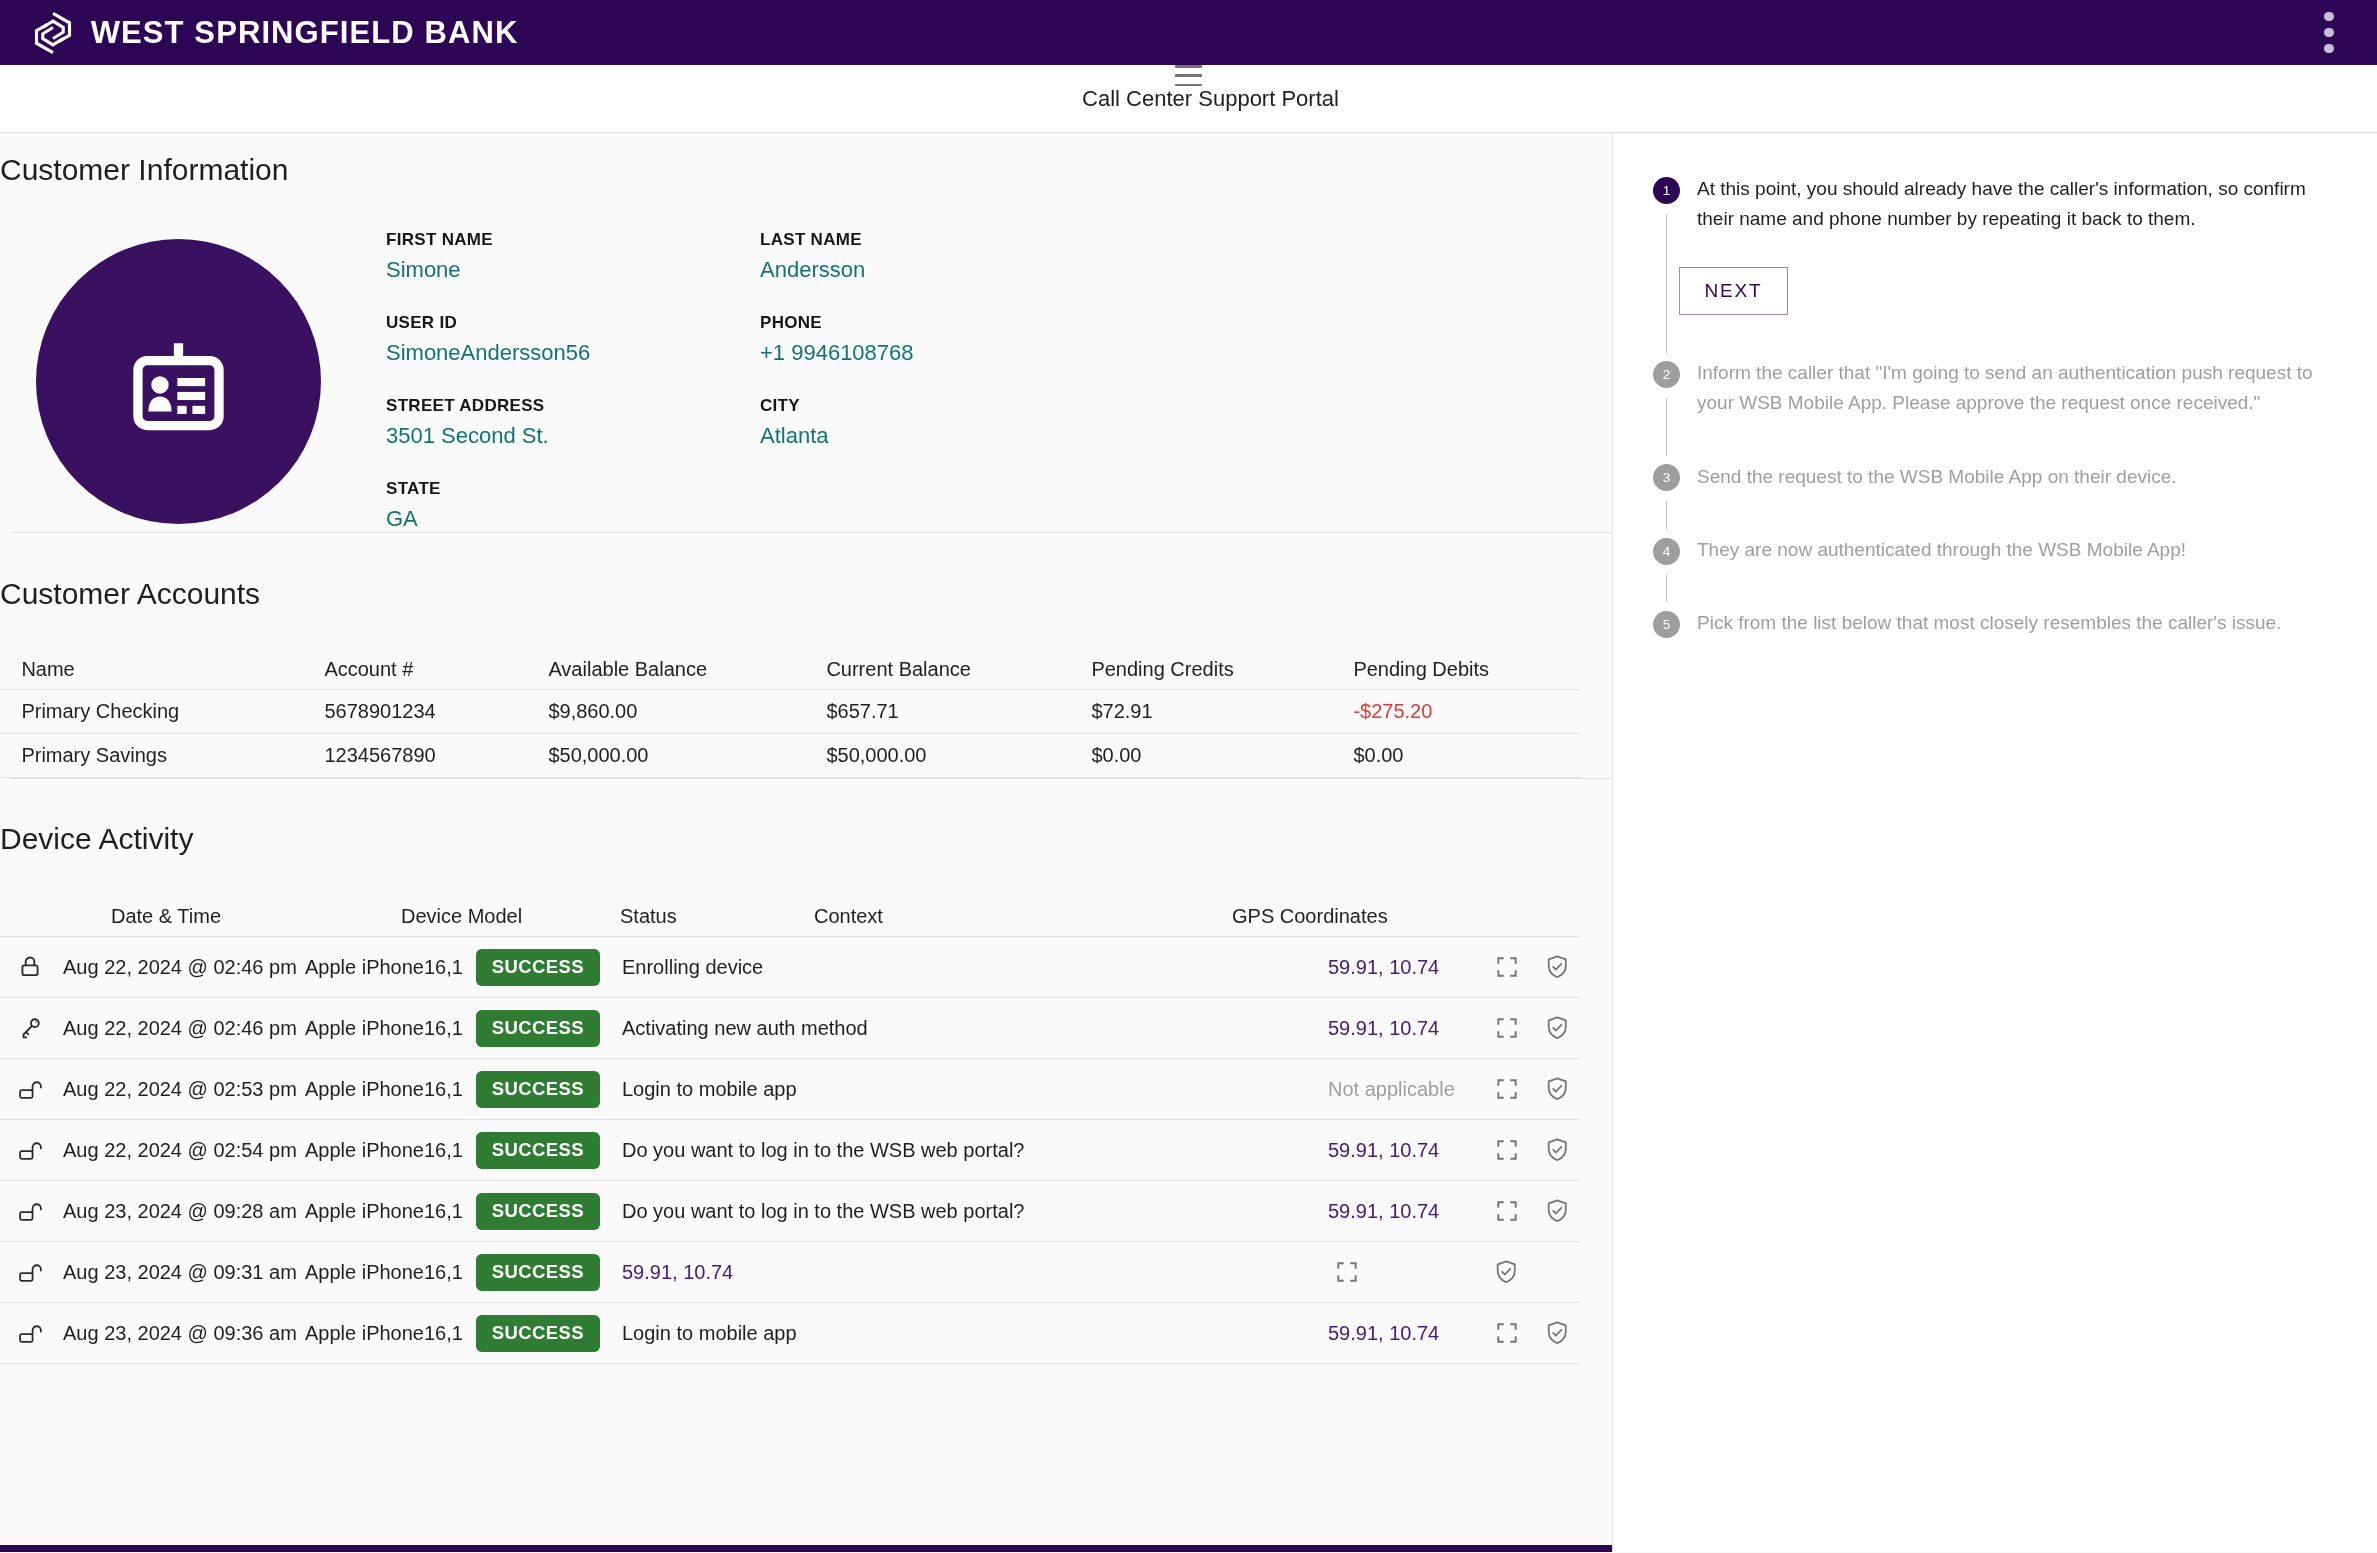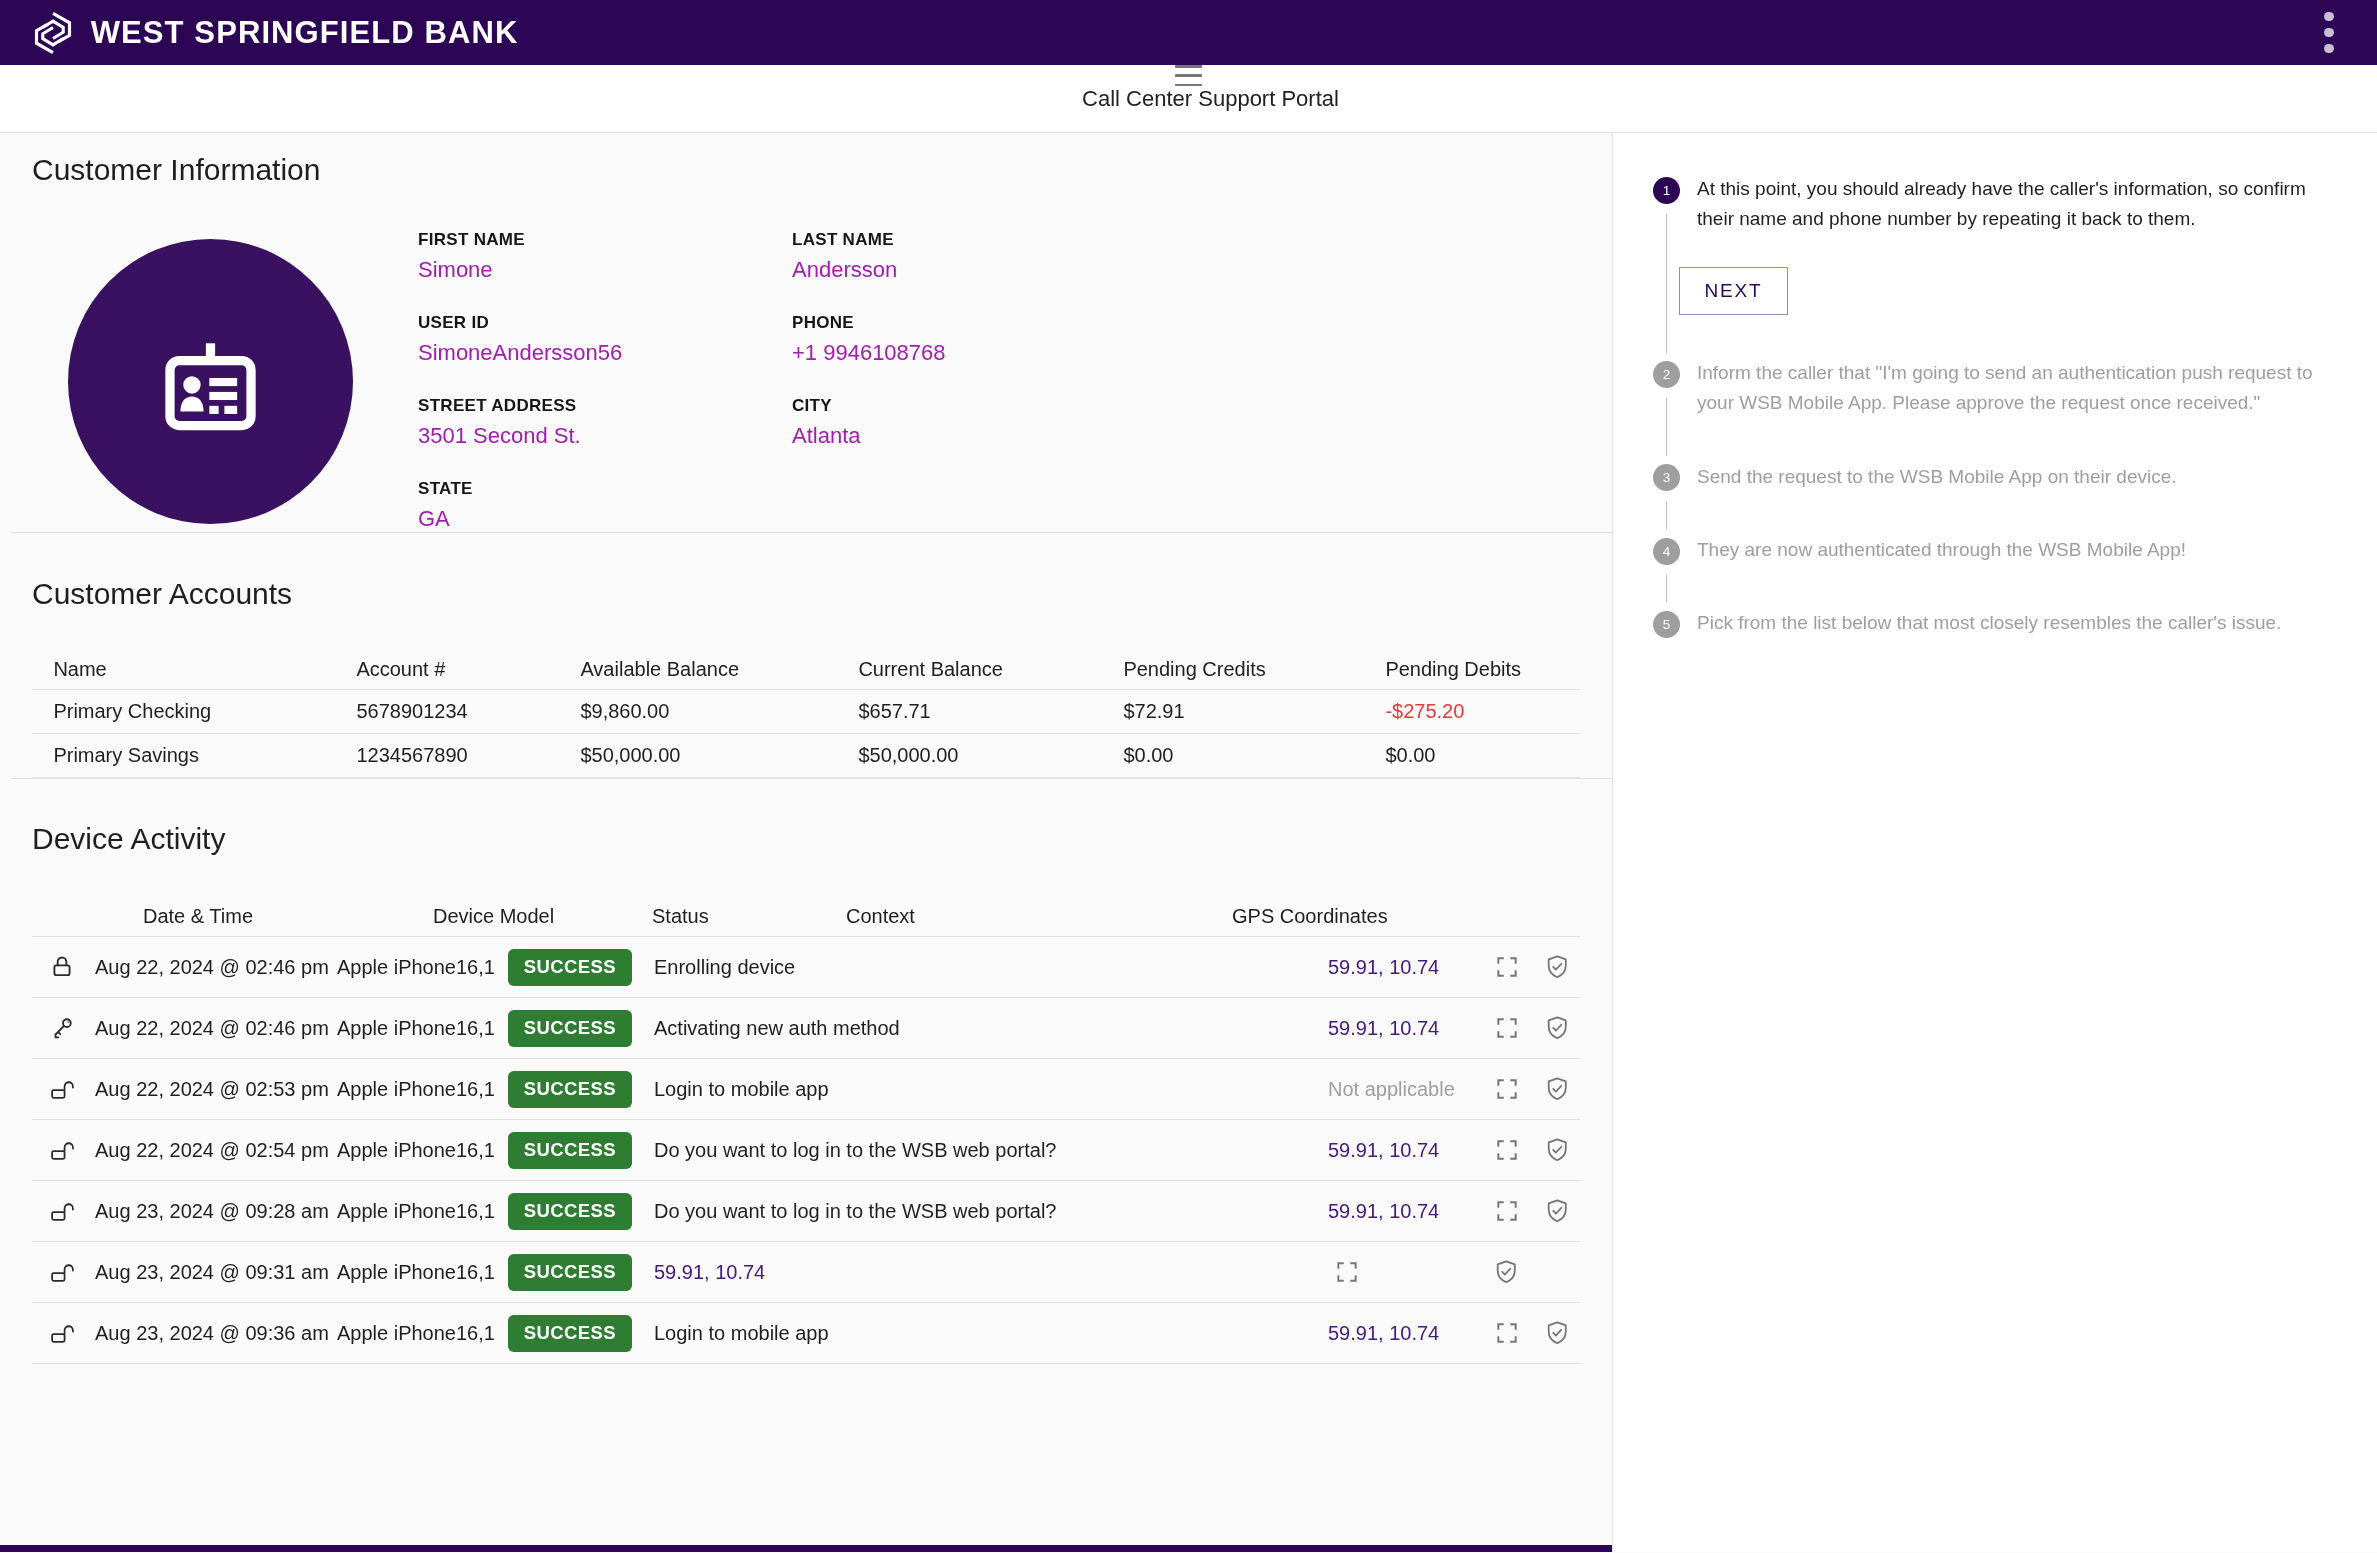--- a/index.html
+++ b/index.html
@@ -22,34 +22,34 @@
   .hamburger i { display: block; height: 2.8px; background: #757575; border-radius: 0.7px; }
   .toolbar-title { font-size: 22px; color: #212121; margin-left: 44px; }
 
   
   .content { display: flex; height: 1419px; }
   .main { width: 1613px; background: #fafafa; border-right: 1.4px solid #e3e3e3;
     position: relative; overflow: hidden; }
   .sidebar { flex: 1; background: #ffffff; padding: 44px 30px 0 40px; }
 
   h1.section-heading { font-size: 30px; font-weight: 400; color: #1f1f1f; }
-  .pad { padding-left: 32px; padding-right: 32px; }
+  .pad { padding-right: 32px; }
   hr.sect-divider { border: none; border-top: 1.4px solid #e0e0e0; margin: 0 0 0 10.7px; }
 
   
   .ci-heading { margin-top: 20px; }
   .info-flex { display: flex; align-items: center; margin-top: 43px; }
   .avatar { width: 285px; height: 285px; border-radius: 50%; background: #3a1061;
     margin-left: 36px; flex: 0 0 auto; display: flex; align-items: center; justify-content: center; }
   .fields-cols { display: flex; margin-left: 65px; }
   .fields-col { width: 374px; }
   .field { margin-bottom: 30px; }
   .field:last-child { margin-bottom: 0; }
   .field-label { font-size: 17px; font-weight: bold; color: #161616; letter-spacing: 0.3px; }
-  .field-value { font-size: 22px; color: #a21caf; margin-top: 7.1px; }
+  .field-value { font-size: 22px; color: #0f766e; margin-top: 7.1px; }
   .ci-divider { margin-top: 70px; }
 
   
   .ca-heading { margin-top: 44px; }
   .acc-table { margin-top: 38px; }
   .acc-row { display: grid; grid-template-columns: 303px 224px 278px 265px 262px 1fr;
     align-items: center; height: 44px; border-bottom: 1.4px solid #e0e0e0; padding-left: 21.4px;
     font-size: 20px; color: #1f1f1f; }
   .acc-row.header { height: 41px; color: #212121; }
   .neg { color: #e53935; }

